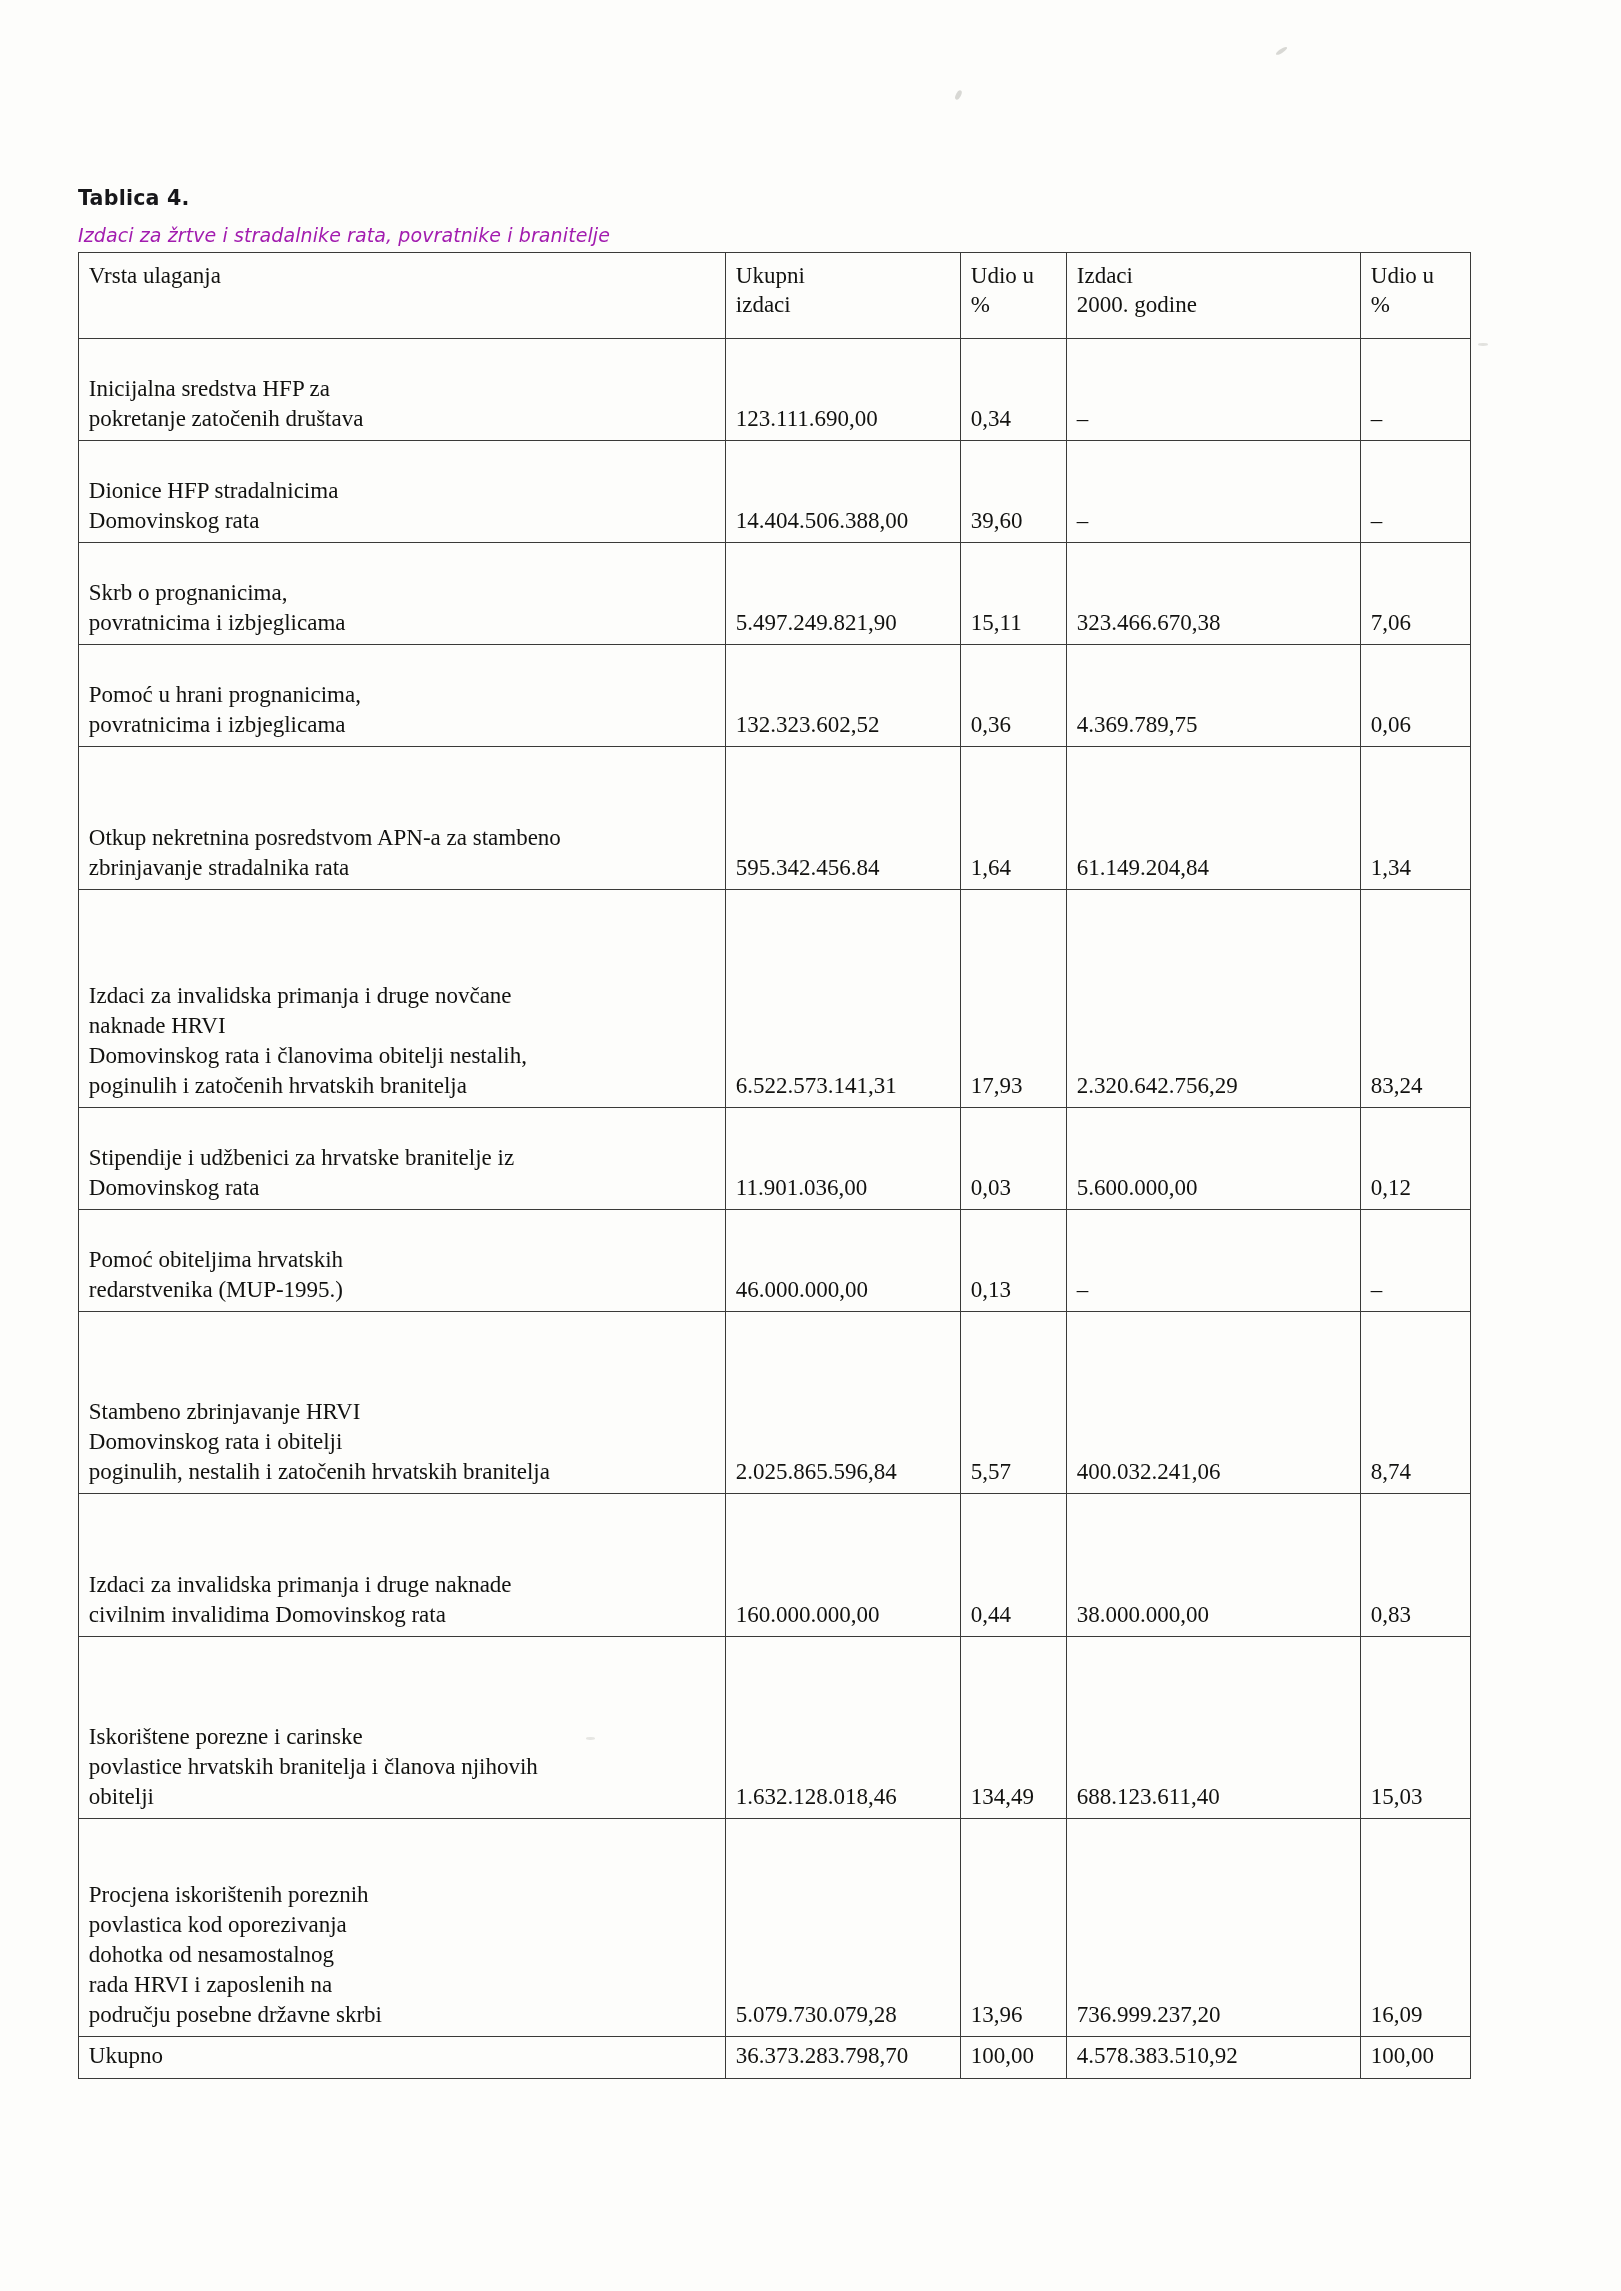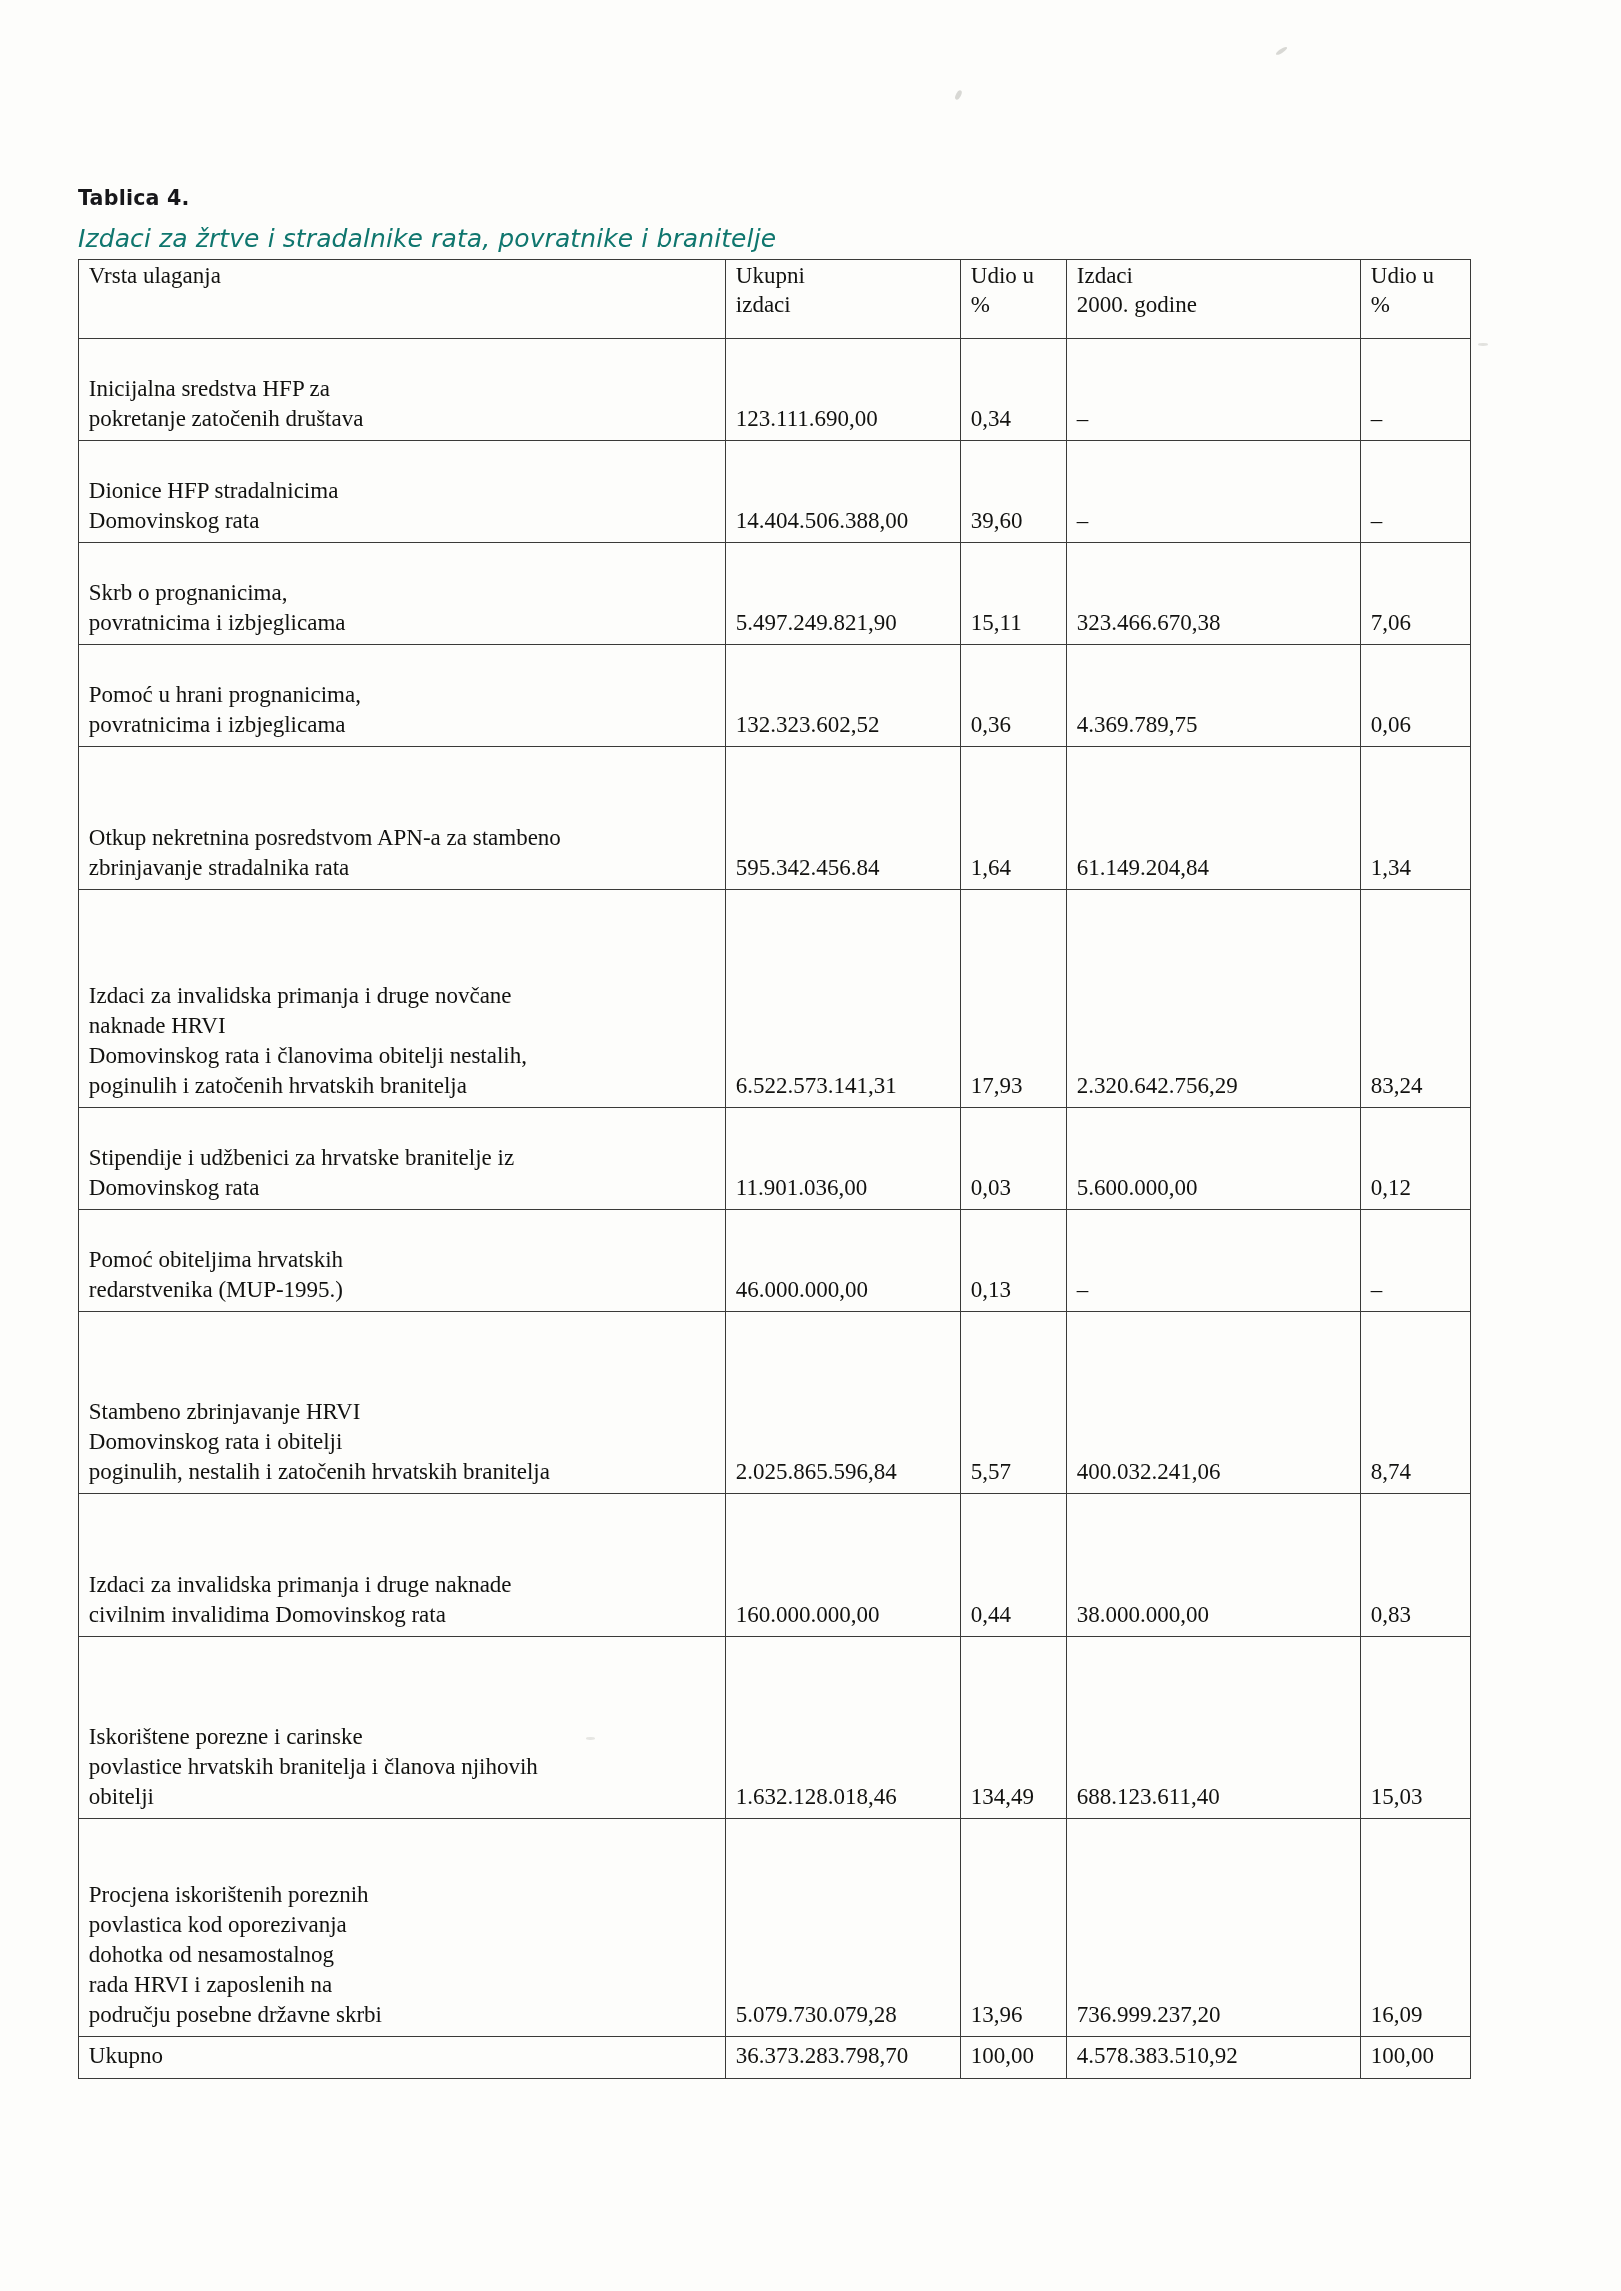--- a/index.html
+++ b/index.html
@@ -45,22 +45,22 @@
     font-family: "DejaVu Sans", sans-serif;
     font-weight: bold;
     font-size: 20.6px;
     letter-spacing: 0.2px;
     color: #17171a;
     margin: 0 0 13.7px 0;
   }
   .fig-caption {
     font-family: "DejaVu Sans", sans-serif;
     font-style: italic;
-    font-size: 25px;
-    color: #0f766e;
+    font-size: 19px;
+    color: #a21caf;
     margin: 0 0 5.9px 0;
     letter-spacing: 0.1px;
   }
 
   table.data {
     border-collapse: collapse;
     width: 1392px;
     table-layout: fixed;
     font-family: "Liberation Serif", serif;
     font-size: 23px;
@@ -75,21 +75,21 @@
   table.data td, table.data th {
     border: 1px solid #3a3a38;
     vertical-align: bottom;
     padding: 3.9px 7.8px 6.9px 9.8px;
     line-height: 1.30;
     font-weight: normal;
     text-align: left;
   }
   table.data th {
     vertical-align: top;
-    padding-top: 1px;
+    padding-top: 8px;
   }
   
   table.data {
     border-top: 1.5px solid #3a3a38;
   }
   .vtop { vertical-align: top; }
   .label-cell { white-space: pre-line; }
   .num { white-space: nowrap; }
   .tall-1 { height: 102px; }
   .tall-2 { height: 143px; }

